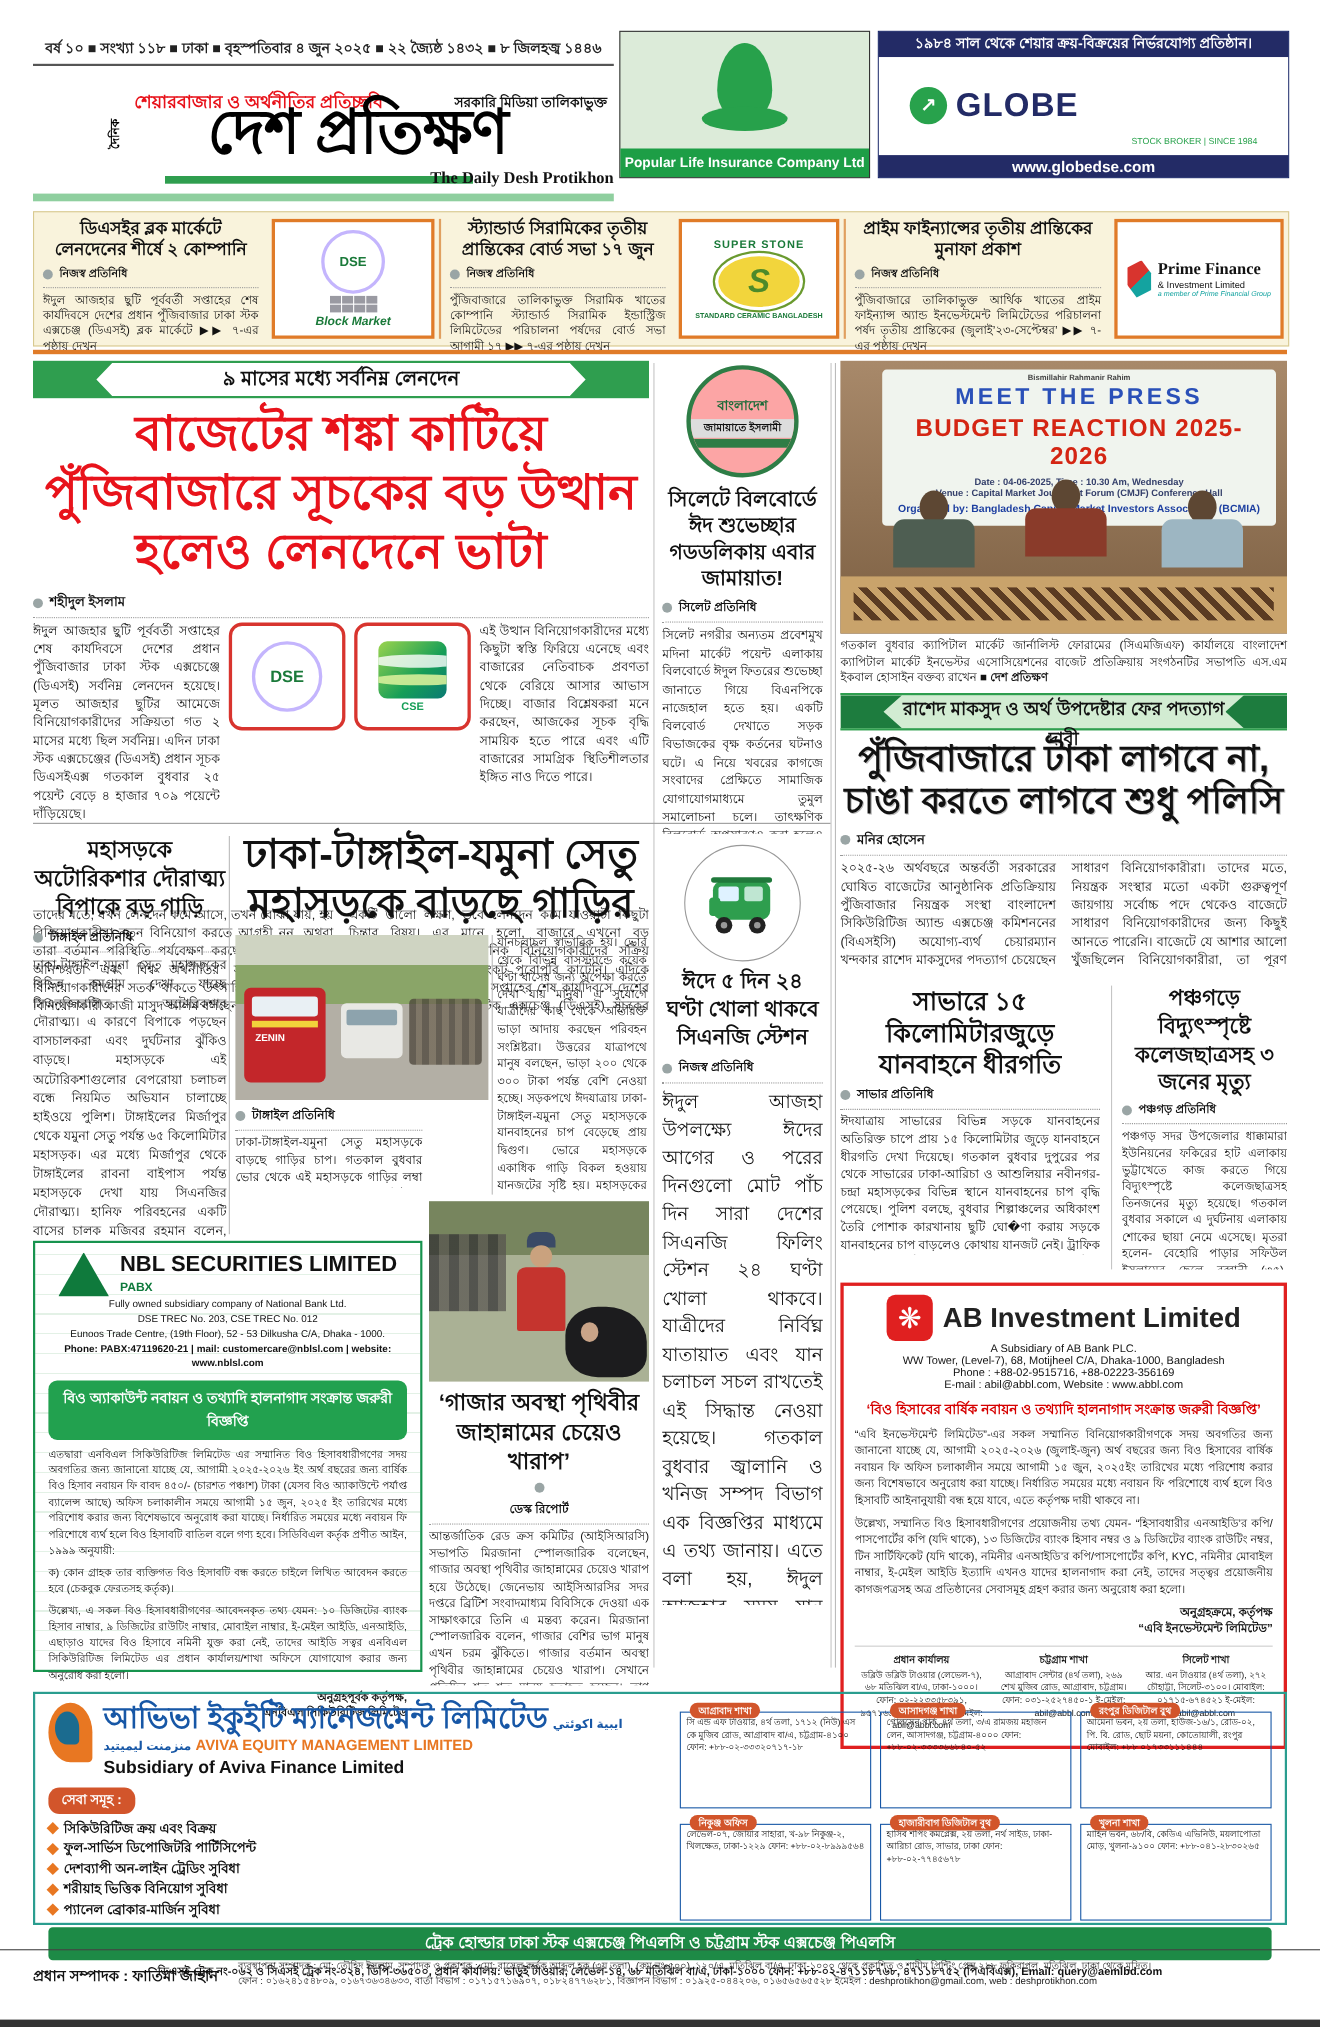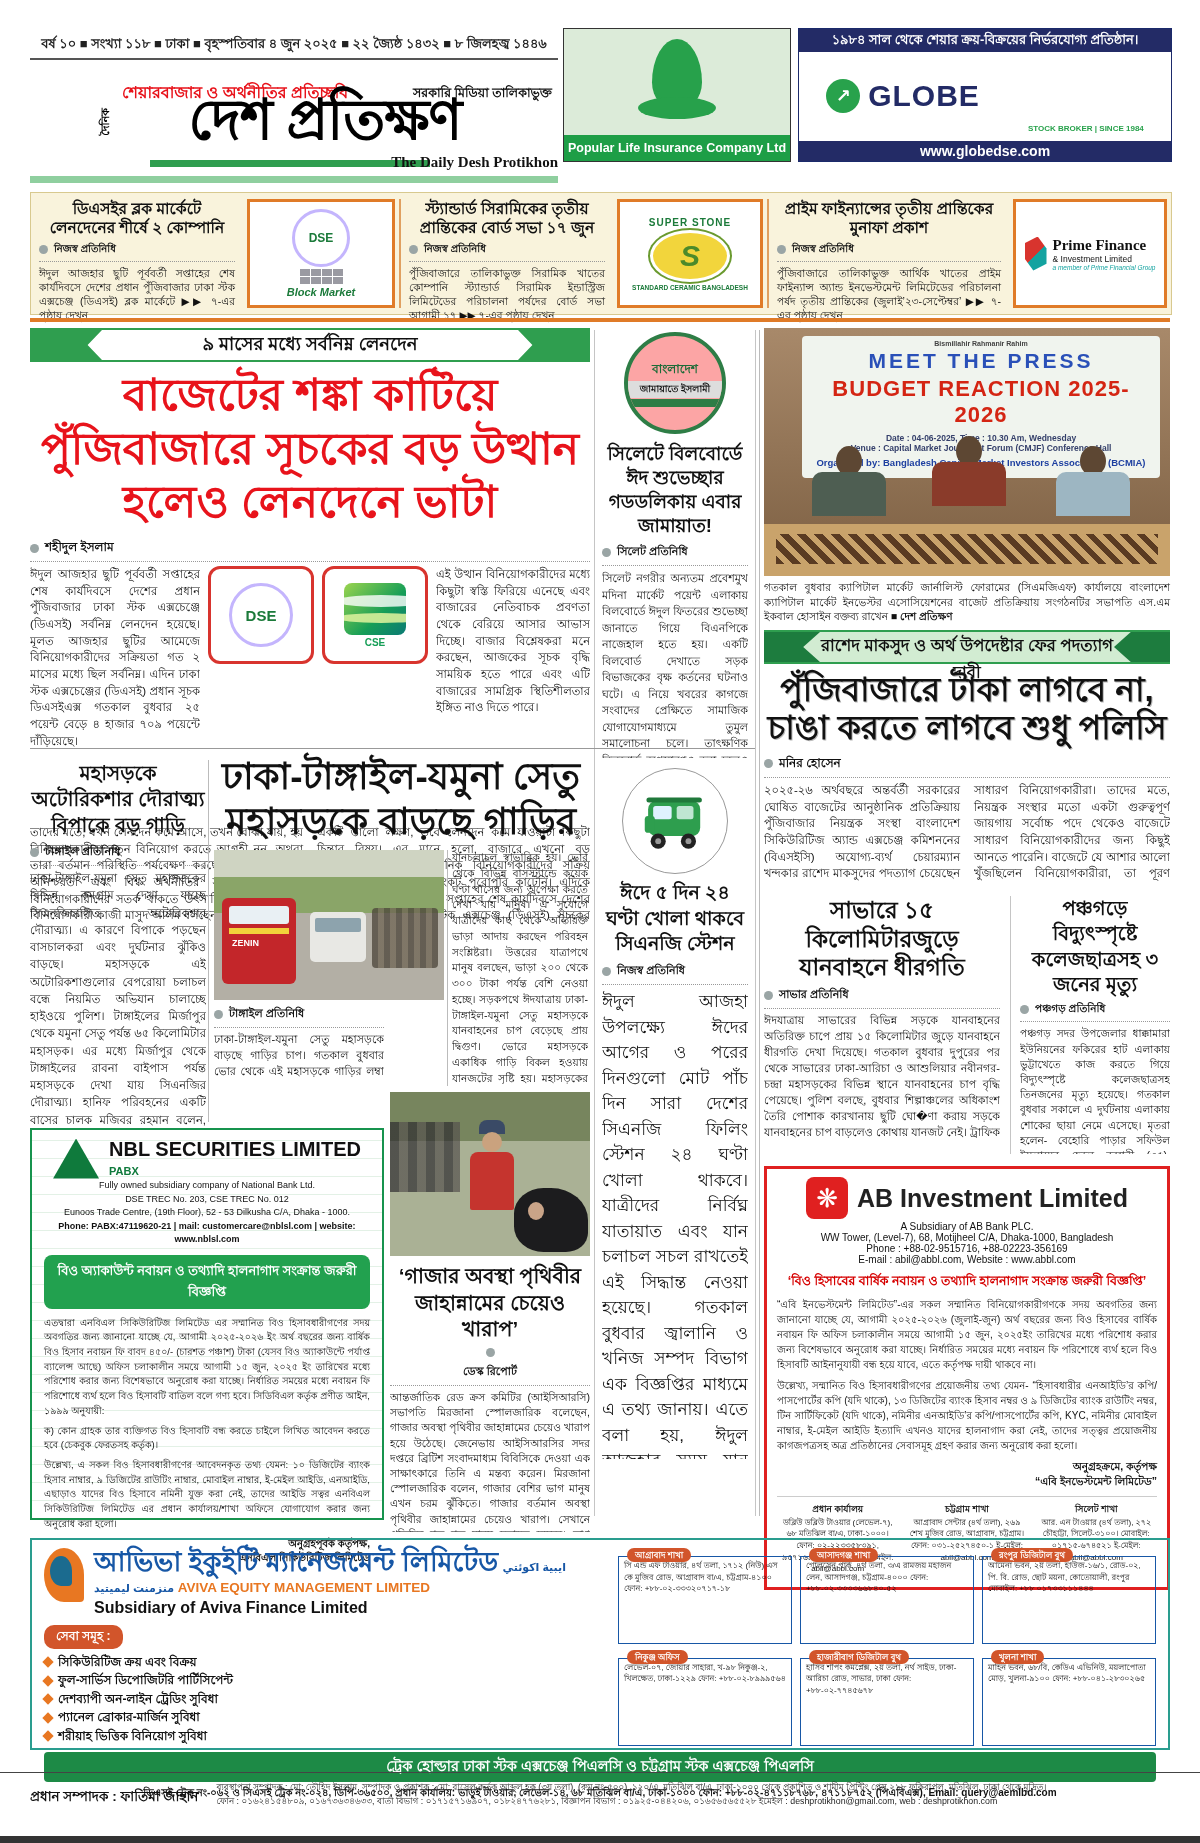--- a/index.html
+++ b/index.html
@@ -26,21 +26,21 @@
              border-radius:50% 50% 50% 50%/60% 60% 40% 40%;}
   .plic-leaf:after{content:"";position:absolute;left:-14px;top:58px;width:78px;height:22px;background:#27a14b;border-radius:50%;}
   .plic-bar{position:absolute;left:0;bottom:0;width:100%;height:26px;background:#1d9e46;color:#fff;
             font-size:12.5px;font-weight:bold;text-align:center;line-height:26px;}
   .ad-globe{left:798px;top:28px;width:372px;height:132px;border:1px solid #1b2a6b;display:flex;flex-direction:column;}
   .globe-top{background:#232b66;color:#fff;font-size:13px;font-weight:bold;text-align:center;padding:3px 6px;line-height:1.3;}
   .globe-mid{background:#fff;display:flex;align-items:center;justify-content:center;gap:8px;flex:1;}
   .globe-ic{width:34px;height:34px;border-radius:50%;background:#28a24c;color:#fff;font-weight:bold;
             display:flex;align-items:center;justify-content:center;font-size:18px;}
   .globe-brand{font-size:30px;font-weight:bold;color:#232b66;letter-spacing:1px;}
-  .globe-sub{font-size:8px;font-weight:bold;color:#28a24c;align-self:flex-end;margin-bottom:8px;padding-left:40px;}
+  .globe-sub{font-size:8px;font-weight:normal;color:#28a24c;align-self:flex-end;margin-bottom:8px;padding-left:40px;}
   .globe-hot{background:#28a24c;color:#fff;display:flex;align-items:center;justify-content:center;gap:6px;padding:2px 4px;}
   .hot-lbl{font-size:17px;font-weight:bold;border-right:2px solid #fff;padding-right:6px;}
   .hot-nums{font-size:13px;font-weight:bold;line-height:1.15;}
   .globe-web{background:#232b66;color:#fff;font-size:14px;font-weight:bold;text-align:center;padding:2px 0;}
   .green-underline{left:30px;top:176px;width:528px;height:7px;background:#8fcf9f;}
   
   .briefs{left:30px;top:192px;width:1140px;height:121px;background:#f9f3dc;border:1px solid #d8c98f;
           display:flex;align-items:stretch;}
   .brief{padding:6px 8px;display:flex;flex-direction:column;}
   .brief h3{margin:0 0 2px;font-size:15.5px;line-height:1.25;text-align:center;}
@@ -557,25 +557,25 @@
           <div class="sv-item">
               <span class="dm"></span>
               <span>ফুল-সার্ভিস ডিপোজিটরি পার্টিসিপেন্ট</span>
             </div>
           <div class="sv-item">
               <span class="dm"></span>
               <span>দেশব্যাপী অন-লাইন ট্রেডিং সুবিধা</span>
             </div>
           <div class="sv-item">
               <span class="dm"></span>
-              <span>প্যানেল ব্রোকার-মার্জিন সুবিধা</span>
+              <span>শরীয়াহ ভিত্তিক বিনিয়োগ সুবিধা</span>
             </div>
           <div class="sv-item">
               <span class="dm"></span>
-              <span>শরীয়াহ ভিত্তিক বিনিয়োগ সুবিধা</span>
+              <span>প্যানেল ব্রোকার-মার্জিন সুবিধা</span>
             </div>
         </div>
       </div>
       <div class="av-right">
         <div class="av-box"><span class="t">আগ্রাবাদ শাখা</span><span>সি এন্ড এফ টাওয়ার, ৪র্থ তলা, ১৭১২ (নিউ) এস কে মুজিব রোড, আগ্রাবাদ বা/এ, চট্টগ্রাম-৪১০০ ফোন: +৮৮-০২-৩৩৩২০৭১৭-১৮</span></div>
         <div class="av-box"><span class="t">আসাদগঞ্জ শাখা</span><span>গোলসেন পার্ক, ৪র্থ তলা, ৩/এ রামজয় মহাজন লেন, আসাদগঞ্জ, চট্টগ্রাম-৪০০০ ফোন: +৮৮-০২-৩৩৩৩৬৬৮৪০-৫২</span></div>
         <div class="av-box"><span class="t">রংপুর ডিজিটাল বুথ</span><span>আমেনা ভবন, ২য় তলা, হাউজ-১৬/১, রোড-০২, পি. বি. রোড, ছোট ময়না, কোতোয়ালী, রংপুর মোবাইল: +৮৮ ০১৭৩৩১১১৪৪৪</span></div>
         <div class="av-box"><span class="t">নিকুঞ্জ অফিস</span><span>লেভেল-০৭, জোয়ার সাহারা, খ-৯৮ নিকুঞ্জ-২, খিলক্ষেত, ঢাকা-১২২৯ ফোন: +৮৮-০২-৮৯৯৯৫৬৪</span></div>
         <div class="av-box"><span class="t">হাজারীবাগ ডিজিটাল বুথ</span><span>হাসিব শপিং কমপ্লেক্স, ২য় তলা, নর্থ সাইড, ঢাকা-আরিচা রোড, সাভার, ঢাকা ফোন: +৮৮-০২-৭৭৪৫৬৭৮</span></div>
         <div class="av-box"><span class="t">খুলনা শাখা</span><span>মাহিন ভবন, ৬৮/বি, কেডিএ এভিনিউ, ময়লাপোতা মোড়, খুলনা-৯১০০ ফোন: +৮৮-০৪১-২৮৩০২৬৫</span></div>

